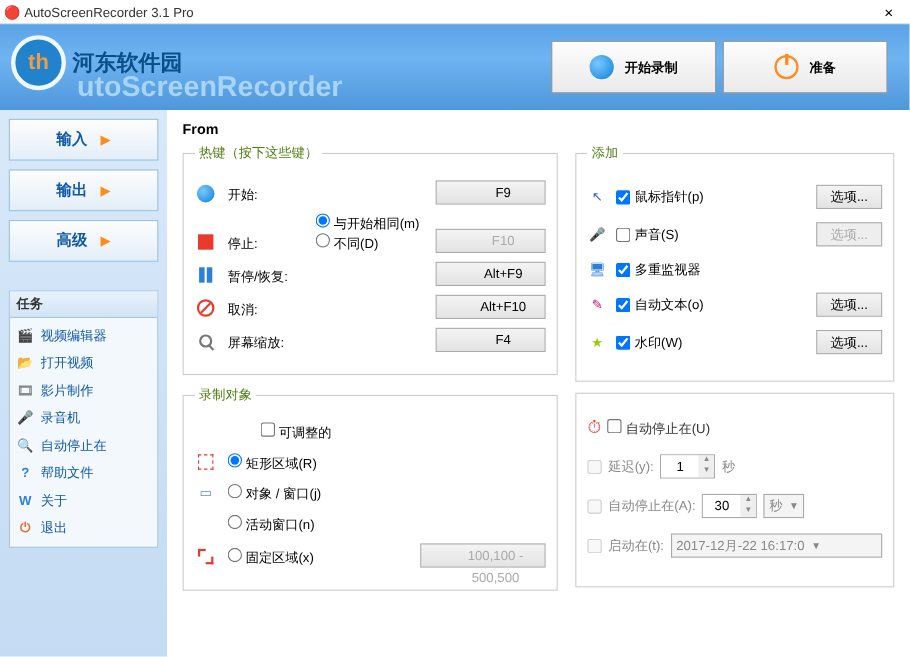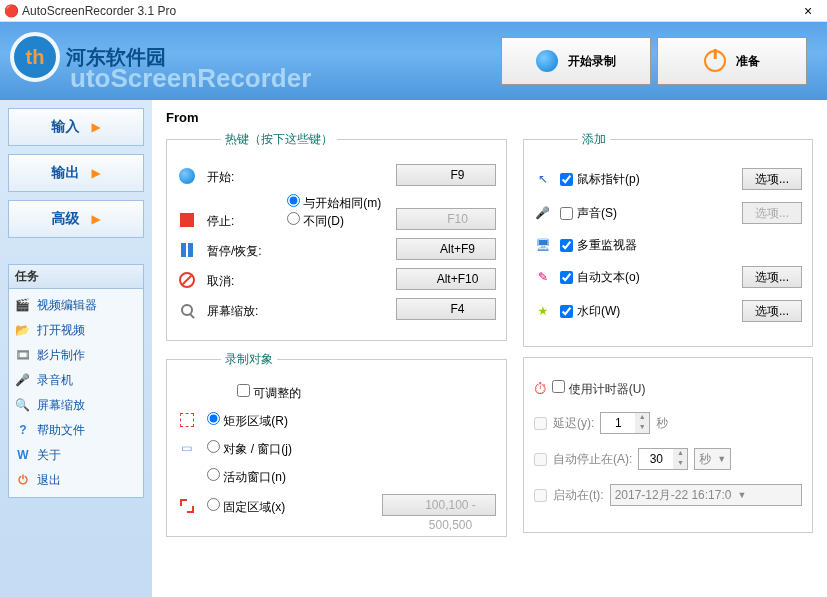--- a/index.html
+++ b/index.html
@@ -27,21 +27,21 @@
 .tasks-box .hdr { background: linear-gradient(#e9f2fb,#d3e4f5); border-bottom: 1px solid #9ec2e3; padding: 3px 6px; font-weight: bold; color: #333; }
 .tasks-box ul { list-style: none; padding: 4px; }
 .tasks-box li { display: flex; align-items: center; gap: 6px; padding: 4px 2px; color: #1058a8; font-size: 13px; cursor: pointer; }
 .tasks-box li .ico { width: 16px; height: 16px; display: inline-block; text-align:center; font-size:12px; }
 .main { flex: 1; background: #fff; padding: 4px 14px 10px 14px; overflow: auto; }
 .section-title { font-weight: bold; font-size: 13px; padding: 6px 0; border-bottom: 0; }
 .panel2 { display: flex; gap: 16px; }
 .left-col { flex: 1; }
 .right-col { width: 290px; }
 fieldset { border: 1px solid #ccc; padding: 8px 10px 12px 10px; margin-bottom: 10px; }
-legend { padding: 0 4px; color: #0f766e; margin-left: 44px; }
+legend { padding: 0 4px; color: #4d7c0f; }
 .row { display: flex; align-items: flex-end; gap: 10px; margin: 8px 0; }
 .row .ic { width: 20px; height: 20px; display:flex; align-items:center; justify-content:center; }
 .row .lab { width: 70px; }
 .row .radios { flex: 1; }
 .key-btn { width: 100px; height: 22px; background: linear-gradient(#f4f4f4,#e3e3e3); border: 1px solid #aaa; text-align: center; line-height: 20px; cursor: pointer; margin-left: auto; padding-left: 23px; }
 .key-btn.disabled { color: #aaa; }
 .add-row { display: flex; align-items: center; gap: 8px; margin: 12px 0; }
 .add-row .ic { width: 18px; height: 18px; display:flex; align-items:center; justify-content:center; }
 .add-row label { flex: 1; display: flex; align-items: center; gap: 4px; }
 .opt-btn { width: 60px; height: 22px; background: linear-gradient(#f4f4f4,#e3e3e3); border: 1px solid #aaa; text-align:center; line-height:20px; cursor: pointer; margin-left: 24px; }
@@ -125,21 +125,21 @@
           <li>
             <span class="ico" style="color:#888;font-weight:bold;">🎞</span>
             <span>影片制作</span>
           </li>
           <li>
             <span class="ico" style="color:#888;font-weight:bold;">🎤</span>
             <span>录音机</span>
           </li>
           <li>
             <span class="ico" style="color:#2e7fd8;font-weight:bold;">🔍</span>
-            <span>屏幕缩放</span>
+            <span>自动停止在</span>
           </li>
           <li>
             <span class="ico" style="color:#2e7fd8;font-weight:bold;">?</span>
             <span>帮助文件</span>
           </li>
           <li>
             <span class="ico" style="color:#2e7fd8;font-weight:bold;">W</span>
             <span>关于</span>
           </li>
           <li>
@@ -269,21 +269,21 @@
                 <input type="checkbox" checked="" style=""> 
                 <span>水印(W)</span>
               </label>
             <div class="opt-btn">选项...</div>
           </div>
         </fieldset>
 
         <fieldset>
           <div class="timer-row enabled">
             <span style="color:#e83b2e;font-size:16px;">⏱</span>
-            <label><input type="checkbox" style=""> <span>使用计时器(U)</span></label>
+            <label><input type="checkbox" style=""> <span>自动停止在(U)</span></label>
           </div>
           <div class="timer-row">
             <input type="checkbox" disabled="" style="">
             <span>延迟(y):</span>
             <div class="spinner">
                 <input value="1" style="">
                 <div class="sp">
                   <div>▲</div>
                   <div>▼</div>
                 </div>

